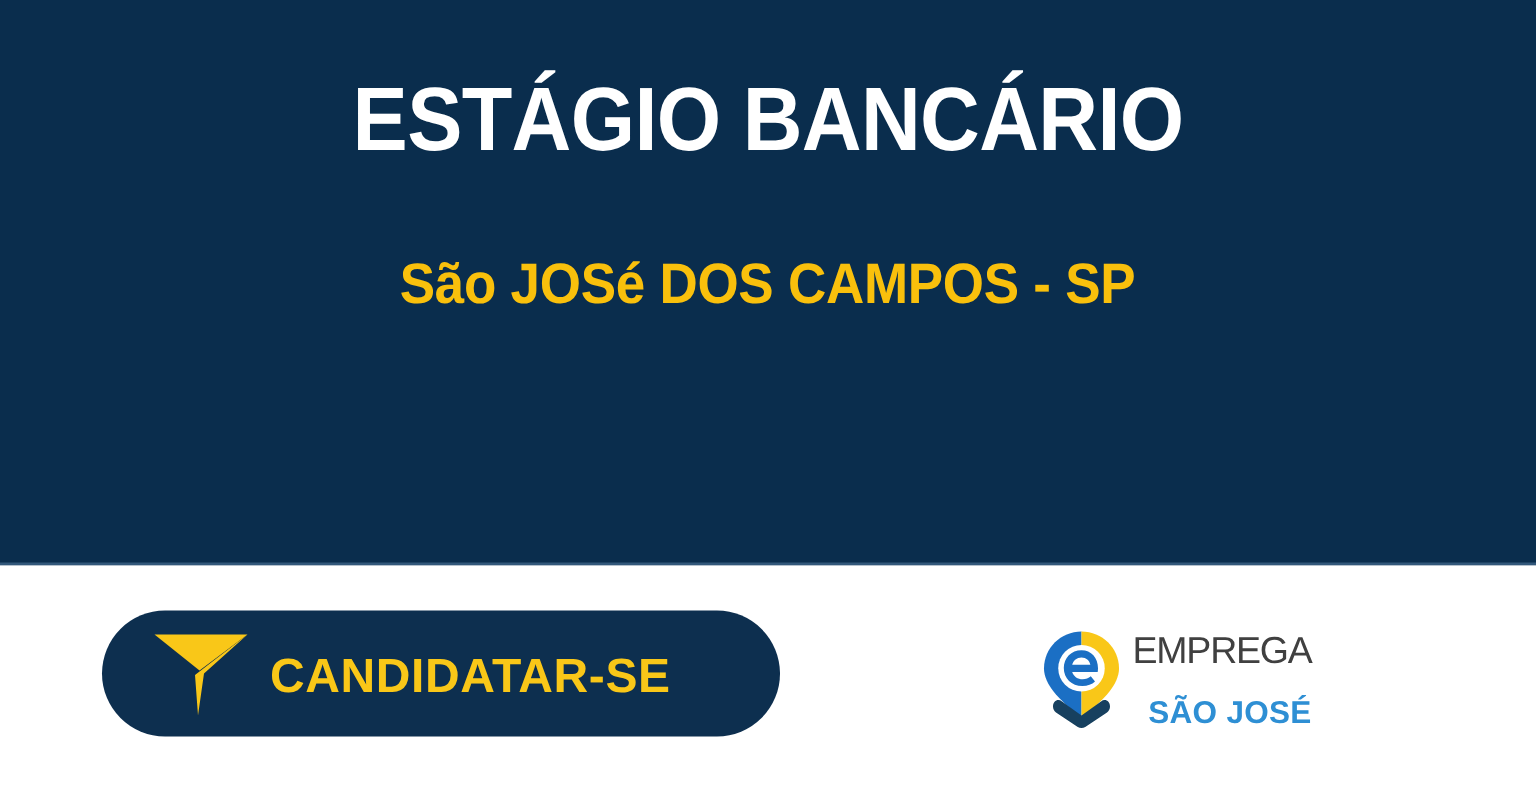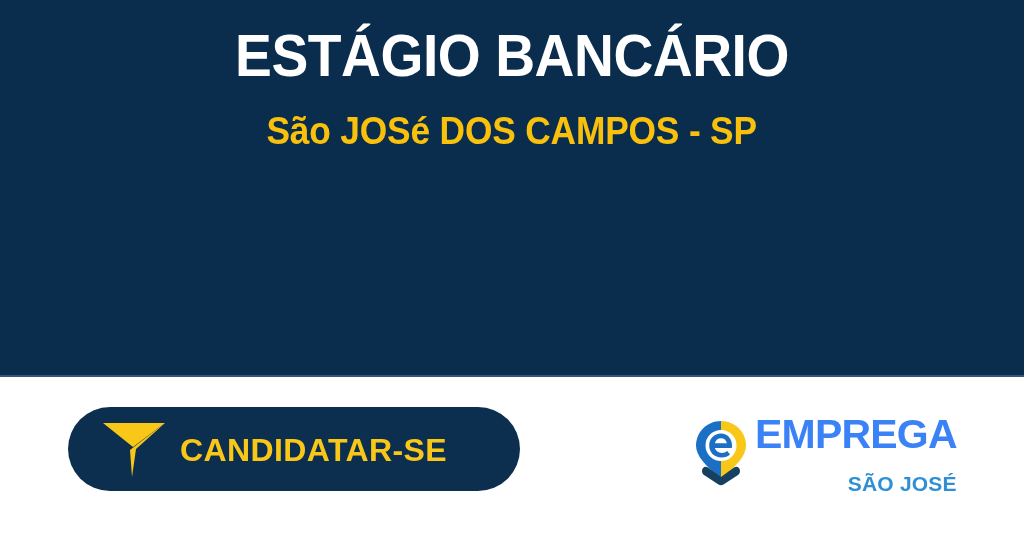--- a/index.html
+++ b/index.html
@@ -29,21 +29,22 @@
     left: 0;
     top: 0;
     width: 1024px;
     height: 377px;
     background: #0a2d4d;
     box-sizing: border-box;
     display: flex;
     flex-direction: column;
     align-items: center;
     justify-content: flex-start;
-    padding-top: 24px;
+    padding-top: 48px;
+    gap: 35px;
   }
 
   .hero-divider {
     position: absolute;
     left: 0;
     top: 375px;
     width: 1024px;
     height: 2px;
     background: #40658a;
     opacity: .75;
@@ -148,24 +149,24 @@
 
   .brand-wordmark {
     display: flex;
     flex-direction: column;
     align-items: flex-end;
     margin-left: 6px;
     margin-top: 2px;
   }
 
   .brand-name {
-    color: #3b82f6;
-    font-family: "Liberation Sans", sans-serif;
-    font-weight: 700;
-    font-size: 41px;
+    color: #404040;
+    font-family: "Liberation Sans", sans-serif;
+    font-weight: 400;
+    font-size: 25px;
     letter-spacing: -0.8px;
     line-height: 1;
     white-space: nowrap;
   }
 
   .brand-sub {
     color: #2e8fd4;
     font-family: "Liberation Sans", sans-serif;
     font-weight: 700;
     font-size: 21px;

